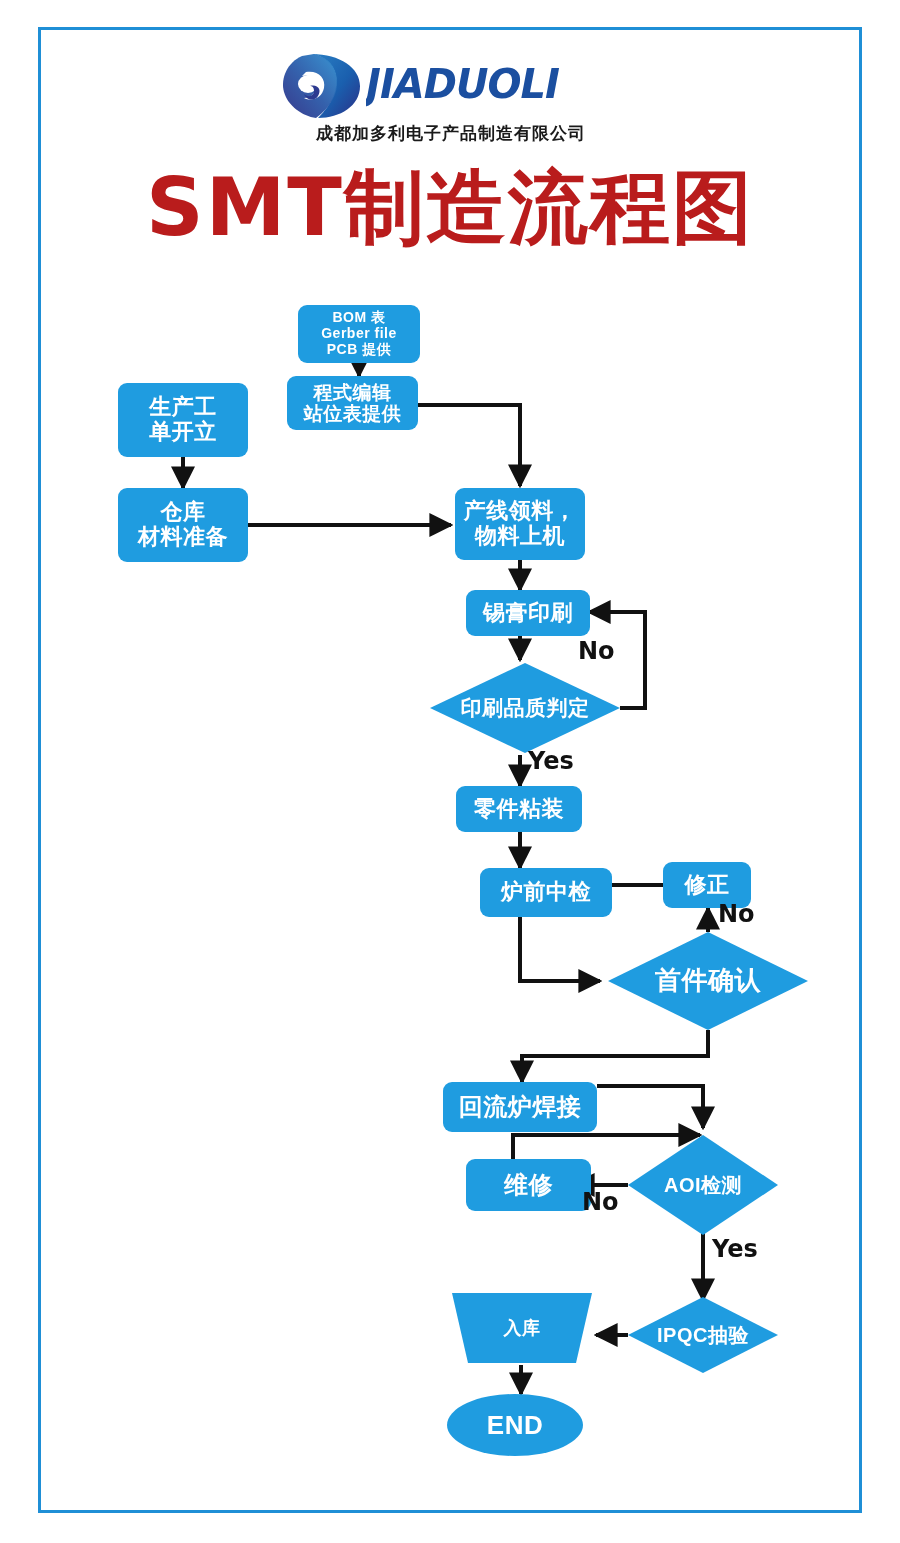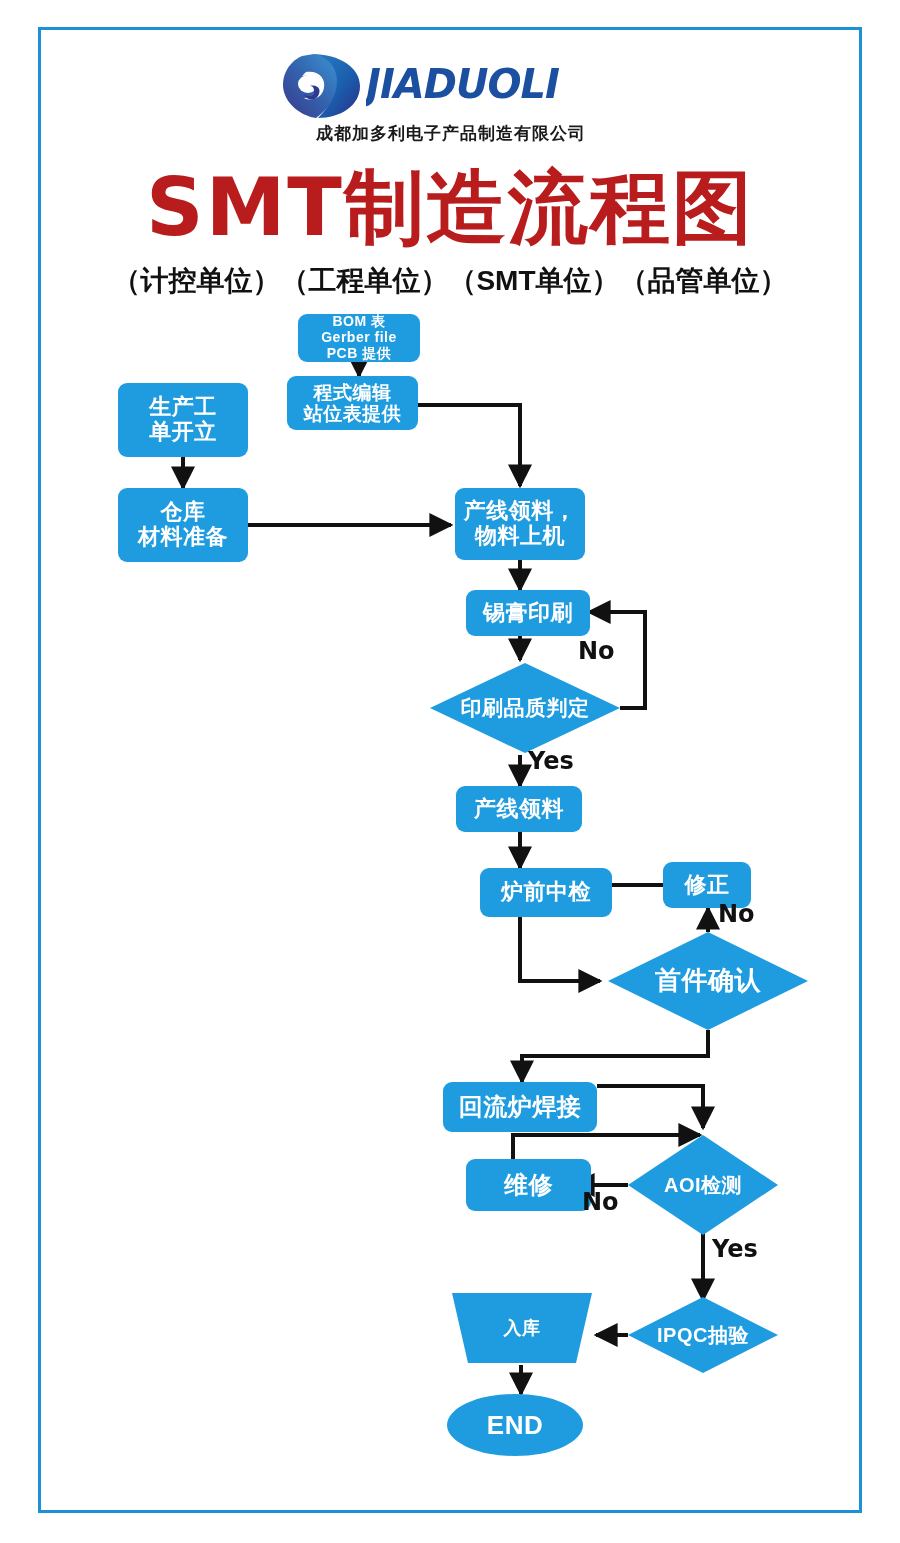--- a/index.html
+++ b/index.html
@@ -80,21 +80,20 @@
     <div id="logo-word">
       <svg width="250" height="46" viewBox="0 0 250 46">
         <text x="0" y="36" font-family="DejaVu Sans, sans-serif" font-size="40" font-weight="bold" font-style="italic" letter-spacing="-1" fill="#1b4fa0">JIADUOLI</text>
       </svg>
     </div>
 
     <div id="company-name">成都加多利电子产品制造有限公司</div>
   </div>
 
   <div id="main-title">SMT制造流程图</div>
-  <div id="sub-title">（计控单位）（工程单位）（SMT单位）（品管单位）</div>
 
   <div id="flow">
 
     <svg width="900" height="1180">
       <defs>
         <marker id="ah" viewBox="0 0 10 10" refX="9" refY="5" markerWidth="6" markerHeight="6" orient="auto-start-reverse">
           <path d="M 0 0 L 10 5 L 0 10 z" fill="#111"></path>
         </marker>
       </defs>
       <g stroke="#111" stroke-width="4" fill="none" marker-end="url(#ah)">
@@ -141,21 +140,21 @@
       <polygon points="430,408 525,363 620,408 525,453" fill="#1f9ce0"></polygon>
       <polygon points="608,681 708,632 808,681 708,730" fill="#1f9ce0"></polygon>
       <polygon points="628,885 703,835 778,885 703,935" fill="#1f9ce0"></polygon>
       <polygon points="628,1035 703,997 778,1035 703,1073" fill="#1f9ce0"></polygon>
 
       <polygon points="452,993 592,993 576,1063 468,1063" fill="#1f9ce0"></polygon>
 
       <ellipse cx="515" cy="1125" rx="68" ry="31" fill="#1f9ce0"></ellipse>
     </svg>
 
-    <div class="node rbox" style="left:298px;top:14px;width:122px;height:48px;font-size:14px;">
+    <div class="node rbox" style="left:298px;top:5px;width:122px;height:58px;font-size:14px;">
       <span style="white-space:pre-line;">BOM 表
 Gerber file
 PCB 提供</span>
     </div>
 
     <div class="node rbox" style="left:287px;top:76px;width:131px;height:54px;font-size:19px;">
       <span style="white-space:pre-line;">程式编辑
 站位表提供</span>
     </div>
 
@@ -172,21 +171,21 @@
     <div class="node rbox" style="left:455px;top:188px;width:130px;height:72px;font-size:22px;">
       <span style="white-space:pre-line;">产线领料，
 物料上机</span>
     </div>
 
     <div class="node rbox" style="left:466px;top:290px;width:124px;height:46px;font-size:22px;font-family:Liberation Serif, serif;">
       <span>锡膏印刷</span>
     </div>
 
     <div class="node rbox" style="left:456px;top:486px;width:126px;height:46px;font-size:22px;">
-      <span>产线领料</span>
+      <span>零件粘装</span>
     </div>
 
     <div class="node rbox" style="left:480px;top:568px;width:132px;height:49px;font-size:22px;">
       <span>炉前中检</span>
     </div>
 
     <div class="node rbox" style="left:663px;top:562px;width:88px;height:46px;font-size:22px;">
       <span>修正</span>
     </div>
 

